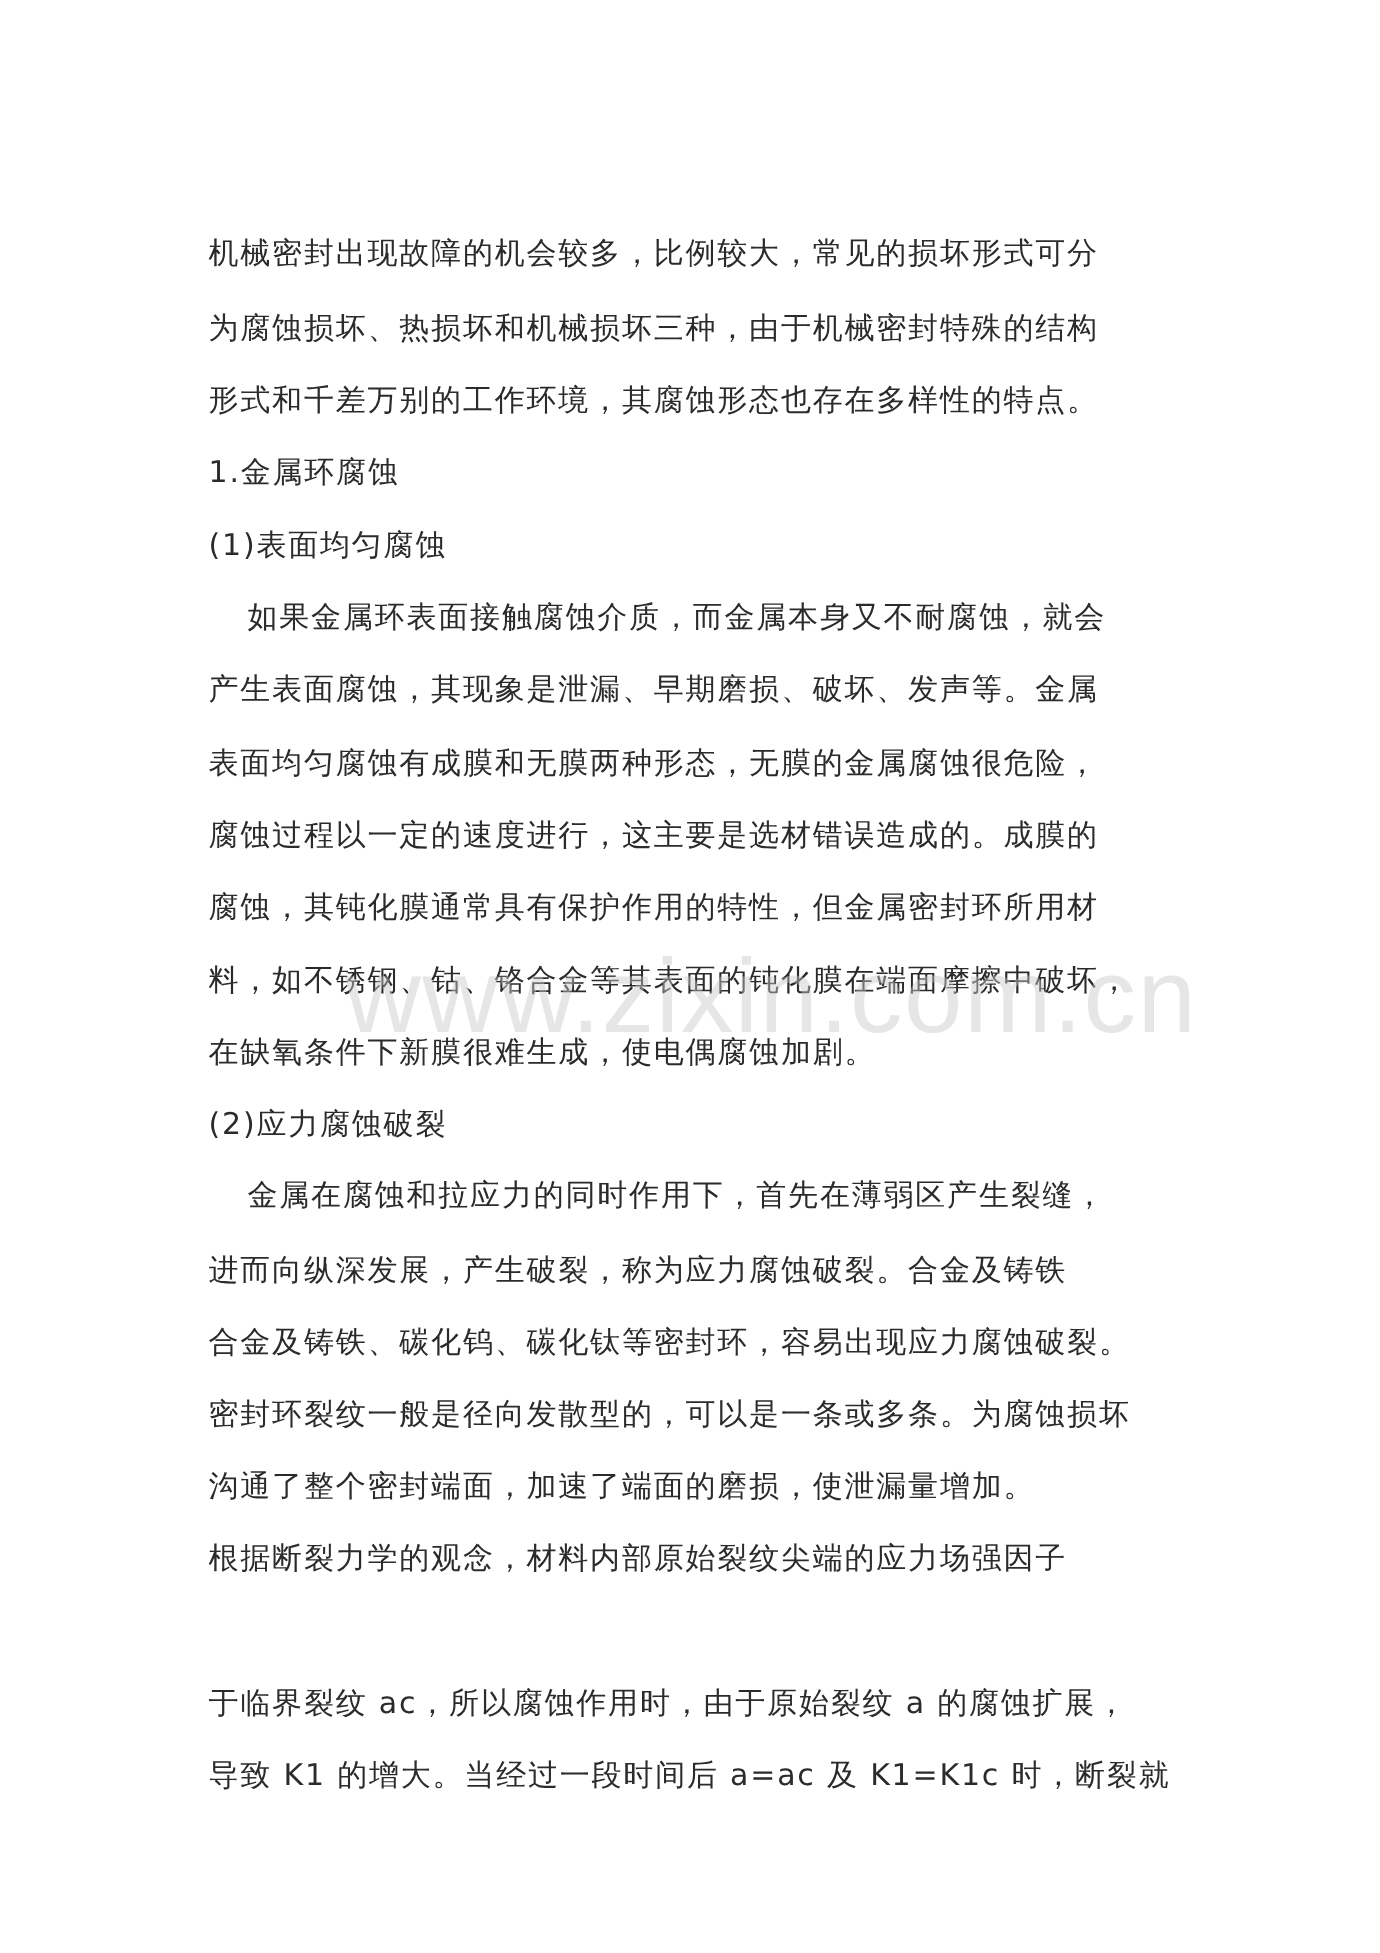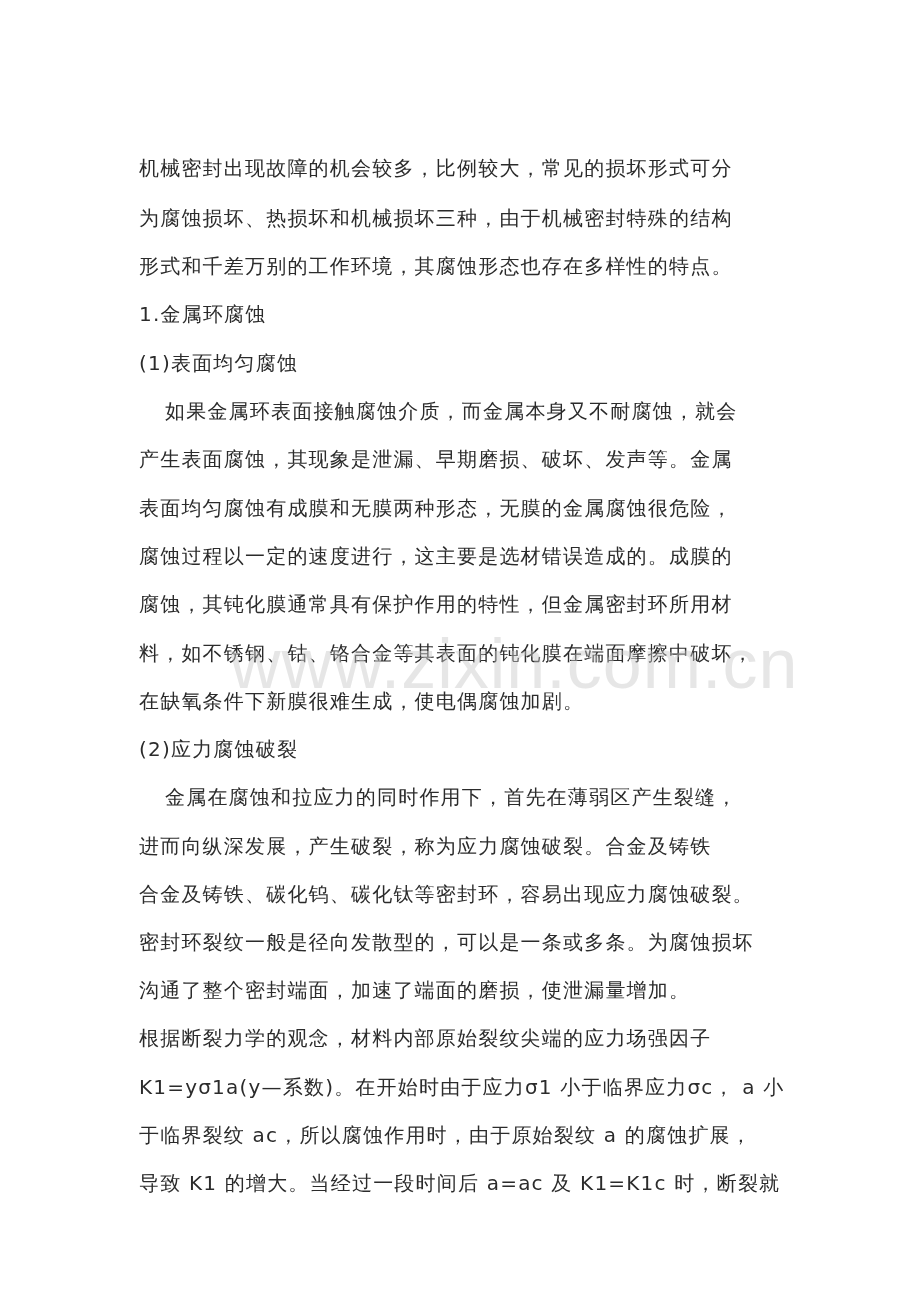--- a/index.html
+++ b/index.html
@@ -62,18 +62,17 @@
   <div class="line" style="top:554px;">腐蚀，其钝化膜通常具有保护作用的特性，但金属密封环所用材</div>
   <div class="line" style="top:603px;">料，如不锈钢、钴、铬合金等其表面的钝化膜在端面摩擦中破坏，</div>
   <div class="line" style="top:651px;">在缺氧条件下新膜很难生成，使电偶腐蚀加剧。</div>
   <div class="line" style="top:699px;">(2)应力腐蚀破裂</div>
   <div class="line indent" style="top:747px;font-family:Liberation Serif, serif;">金属在腐蚀和拉应力的同时作用下，首先在薄弱区产生裂缝，</div>
   <div class="line" style="top:796px;">进而向纵深发展，产生破裂，称为应力腐蚀破裂。合金及铸铁</div>
   <div class="line" style="top:844px;">合金及铸铁、碳化钨、碳化钛等密封环，容易出现应力腐蚀破裂。</div>
   <div class="line" style="top:892px;">密封环裂纹一般是径向发散型的，可以是一条或多条。为腐蚀损坏</div>
   <div class="line" style="top:940px;text-align:right;">沟通了整个密封端面，加速了端面的磨损，使泄漏量增加。</div>
   <div class="line" style="top:988px;">根据断裂力学的观念，材料内部原始裂纹尖端的应力场强因子</div>
-  <div class="line" style="top:1037px;">K1=yσ1a(y—系数)。在开始时由于应力σ1 小于临界应力σc，  a 小</div>
   <div class="line" style="top:1085px;">于临界裂纹 ac，所以腐蚀作用时，由于原始裂纹 a 的腐蚀扩展，</div>
   <div class="line" style="top:1133px;">导致 K1 的增大。当经过一段时间后 a=ac 及 K1=K1c 时，断裂就</div>
 
   <div class="watermark">www.zixin.com.cn</div>
 </div>
 
 </body></html>

